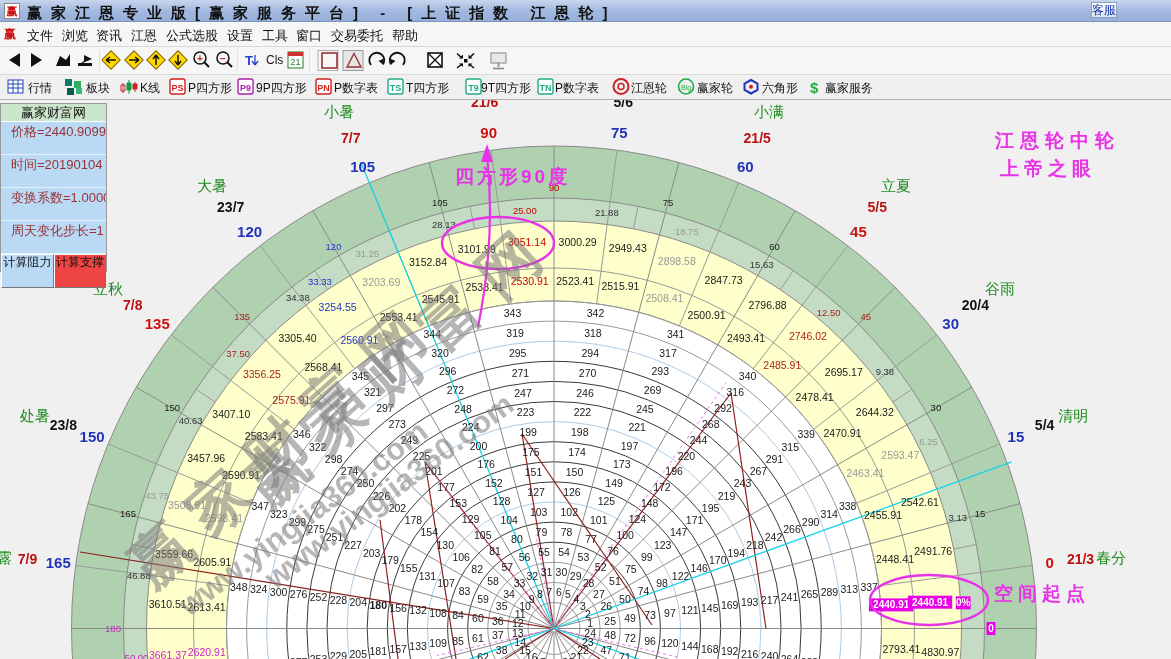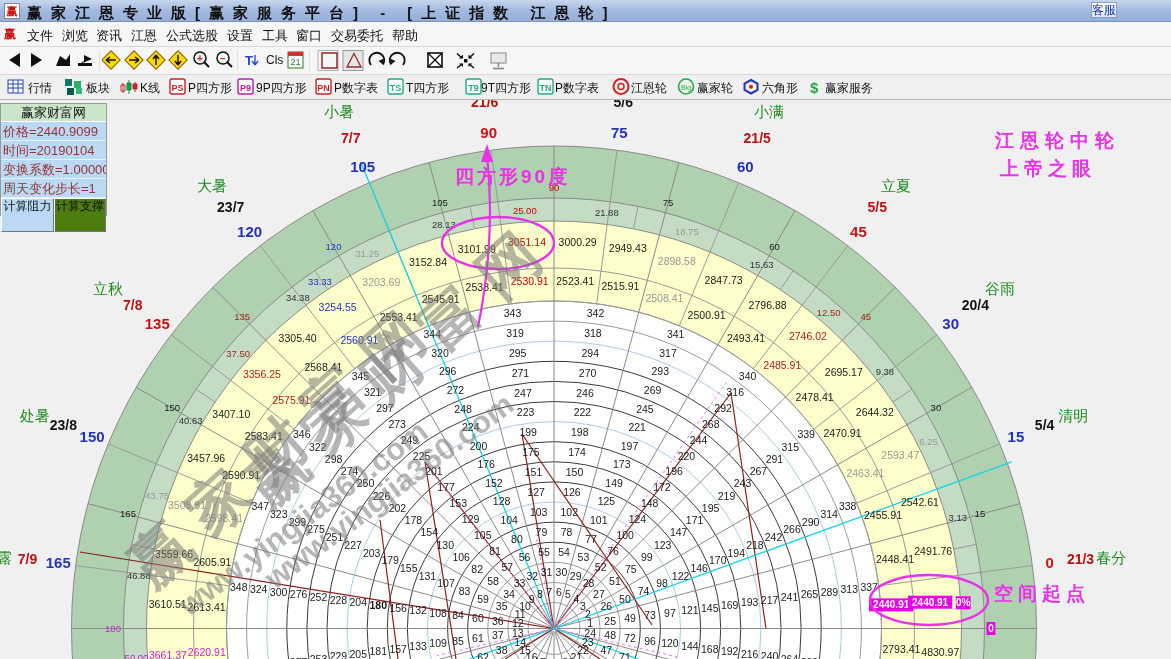--- a/index.html
+++ b/index.html
@@ -8,21 +8,21 @@
 .tbtn{position:absolute;top:2px;height:16px;font-size:12px;color:#1133aa;background:linear-gradient(#ffffff,#dde6f2);border:1px solid #8aa0c0;text-align:center;line-height:14px}
 .menubar{position:absolute;left:0;top:22px;width:1171px;height:25px;background:#f6f6f6;border-bottom:1px solid #d8d8d8}
 .menu-ico{position:absolute;left:4px;top:4px;width:16px;height:16px;color:#cc1111;font-size:12px;font-weight:bold;line-height:16px}
 .mi{position:absolute;top:5px;font-size:13px;font-weight:normal;color:#111}
 .toolbar1{position:absolute;left:0;top:47px;width:1171px;height:28px;background:#f6f6f6;border-bottom:1px solid #dadada}
 .toolbar2{position:absolute;left:0;top:75px;width:1171px;height:25px;background:#f0f0f0;border-bottom:1px solid #b5b5b5}
 .t2{position:absolute;top:5px;font-size:12px;color:#111}
 .canvas{position:absolute;left:0;top:100px;width:1171px;height:559px;background:#f0f0f0;overflow:hidden}
 .wm{position:absolute;color:rgba(122,122,122,0.55);font-weight:bold;white-space:nowrap}
 .panel{position:absolute;left:0;top:3px;width:107px;border:1px solid #999;background:#b9d9f5;font-size:13px}
-.prow{height:19px;line-height:19px;color:#993333;padding-left:2px;border-bottom:1px solid #e8f2fa;white-space:nowrap;overflow:hidden}
+.prow{height:33px;line-height:19px;color:#993333;padding-left:10px;border-bottom:1px solid #e8f2fa;white-space:nowrap;overflow:hidden}
 .phead{height:18px;line-height:18px;background:#cbe5cb;color:#111;text-align:center;border-bottom:1px solid #fff}
 .pbtn{display:inline-block;height:34px;line-height:15px;font-size:12px;color:#111;text-align:center;border:1px solid;border-color:#fff #777 #777 #fff}
 svg text{font-family:"Liberation Sans",sans-serif}
 </style></head><body>
 <div class="titlebar">
  <div class="title-ico">赢</div>
  <div class="title-txt">赢家江恩专业版[赢家服务平台] - [上证指数 江恩轮]</div>
  <div class="tbtn" style="left:1091px;width:26px">客服</div>
  <div class="tbtn" style="left:1188px;width:18px">论坛</div>
 </div>
@@ -615,14 +615,14 @@
  <div class="wm" style="left:112px;top:445px;transform:rotate(-42deg);transform-origin:0 0;font-size:60px;letter-spacing:18px">赢家财富网</div>
  <div class="wm" style="left:172px;top:495px;transform:rotate(-37deg);transform-origin:0 0;font-size:31px">www.yingjia360.com</div>
  <div class="wm" style="left:228px;top:365px;transform:rotate(-42deg);transform-origin:0 0;font-size:60px;letter-spacing:18px">赢家财富网</div>
  <div class="wm" style="left:258px;top:468px;transform:rotate(-37deg);transform-origin:0 0;font-size:31px">www.yingjia360.com</div>
  <div class="panel">
   <div class="phead">赢家财富网</div>
   <div class="prow">价格=2440.9099</div>
   <div class="prow">时间=20190104</div>
   <div class="prow">变换系数=1.00000</div>
   <div class="prow">周天变化步长=1</div>
-  <div style="height:17px"><span class="pbtn" style="width:53px;background:#b9d9f5">计算阻力</span><span class="pbtn" style="width:52px;background:#4d7c0f">计算支撑</span></div>
+  <div style="height:17px"><span class="pbtn" style="width:53px;background:#b9d9f5">计算阻力</span><span class="pbtn" style="width:52px;background:#ef4444">计算支撑</span></div>
  </div>
 </div>
 </body></html>

